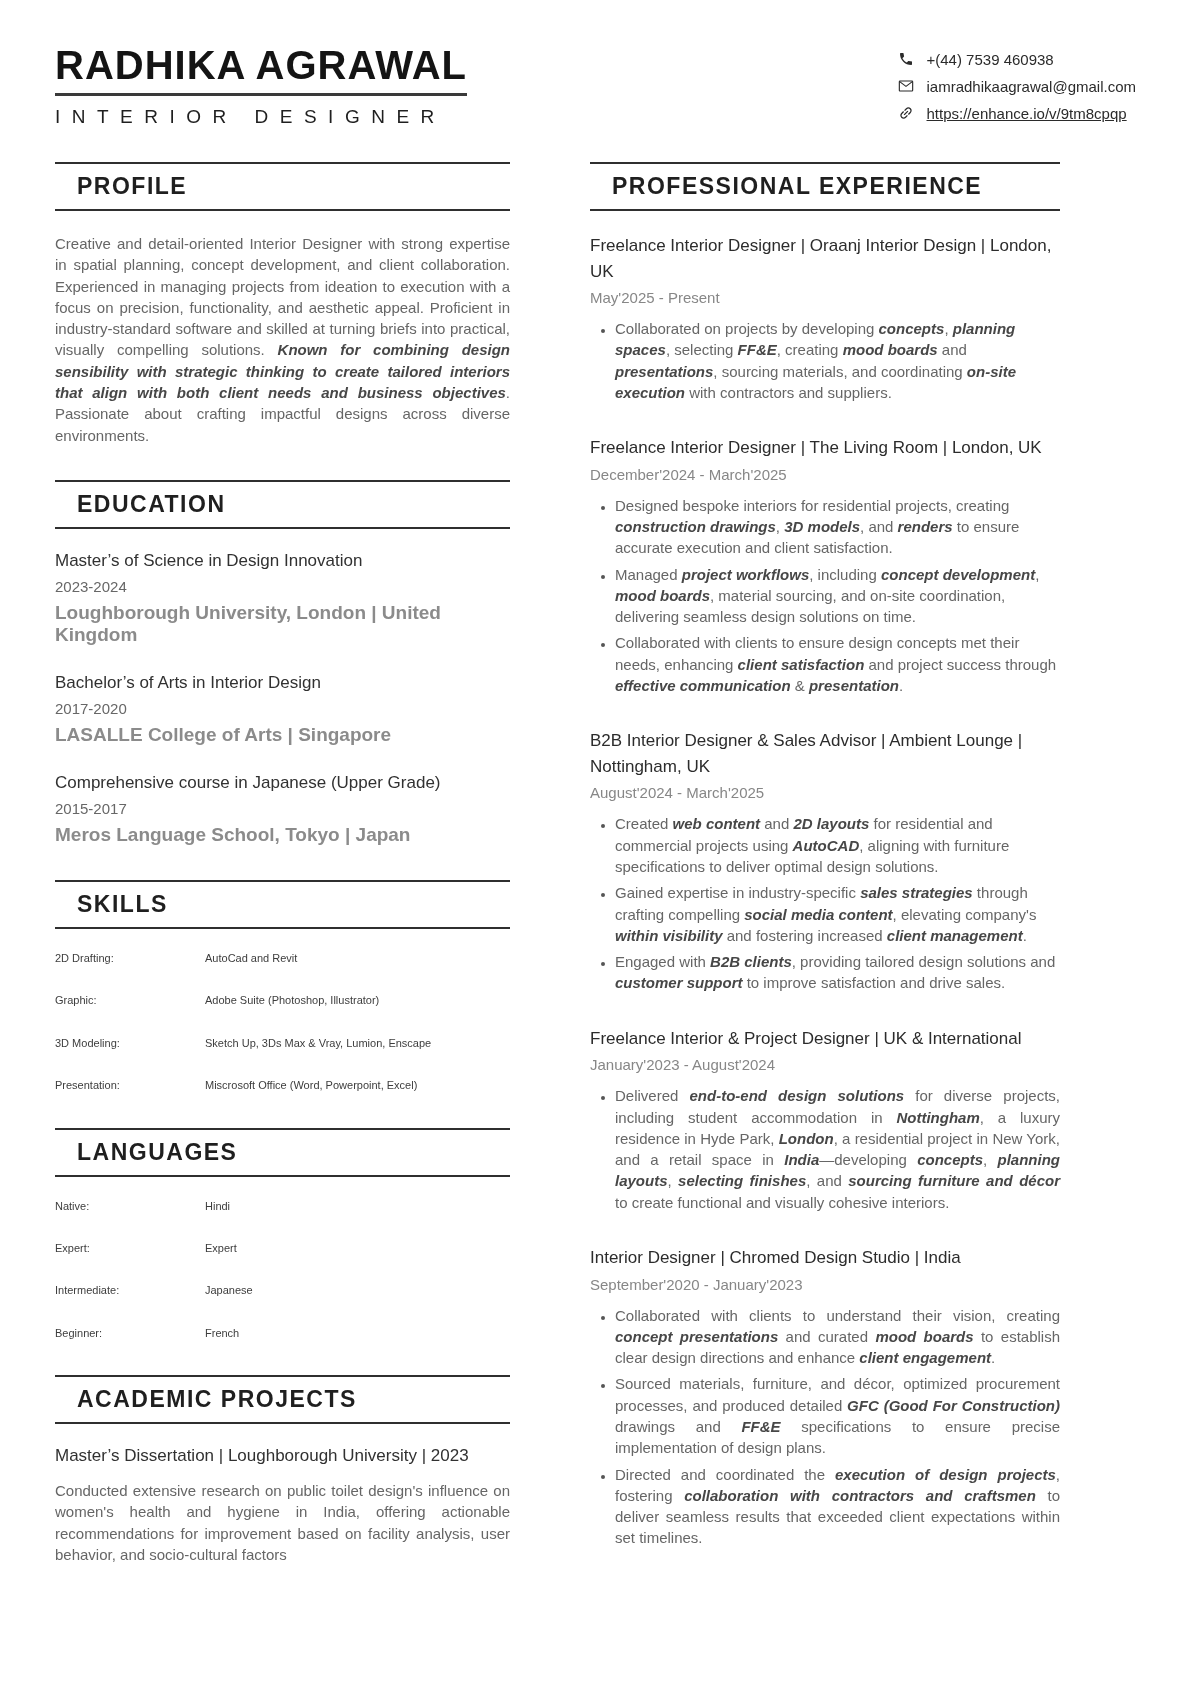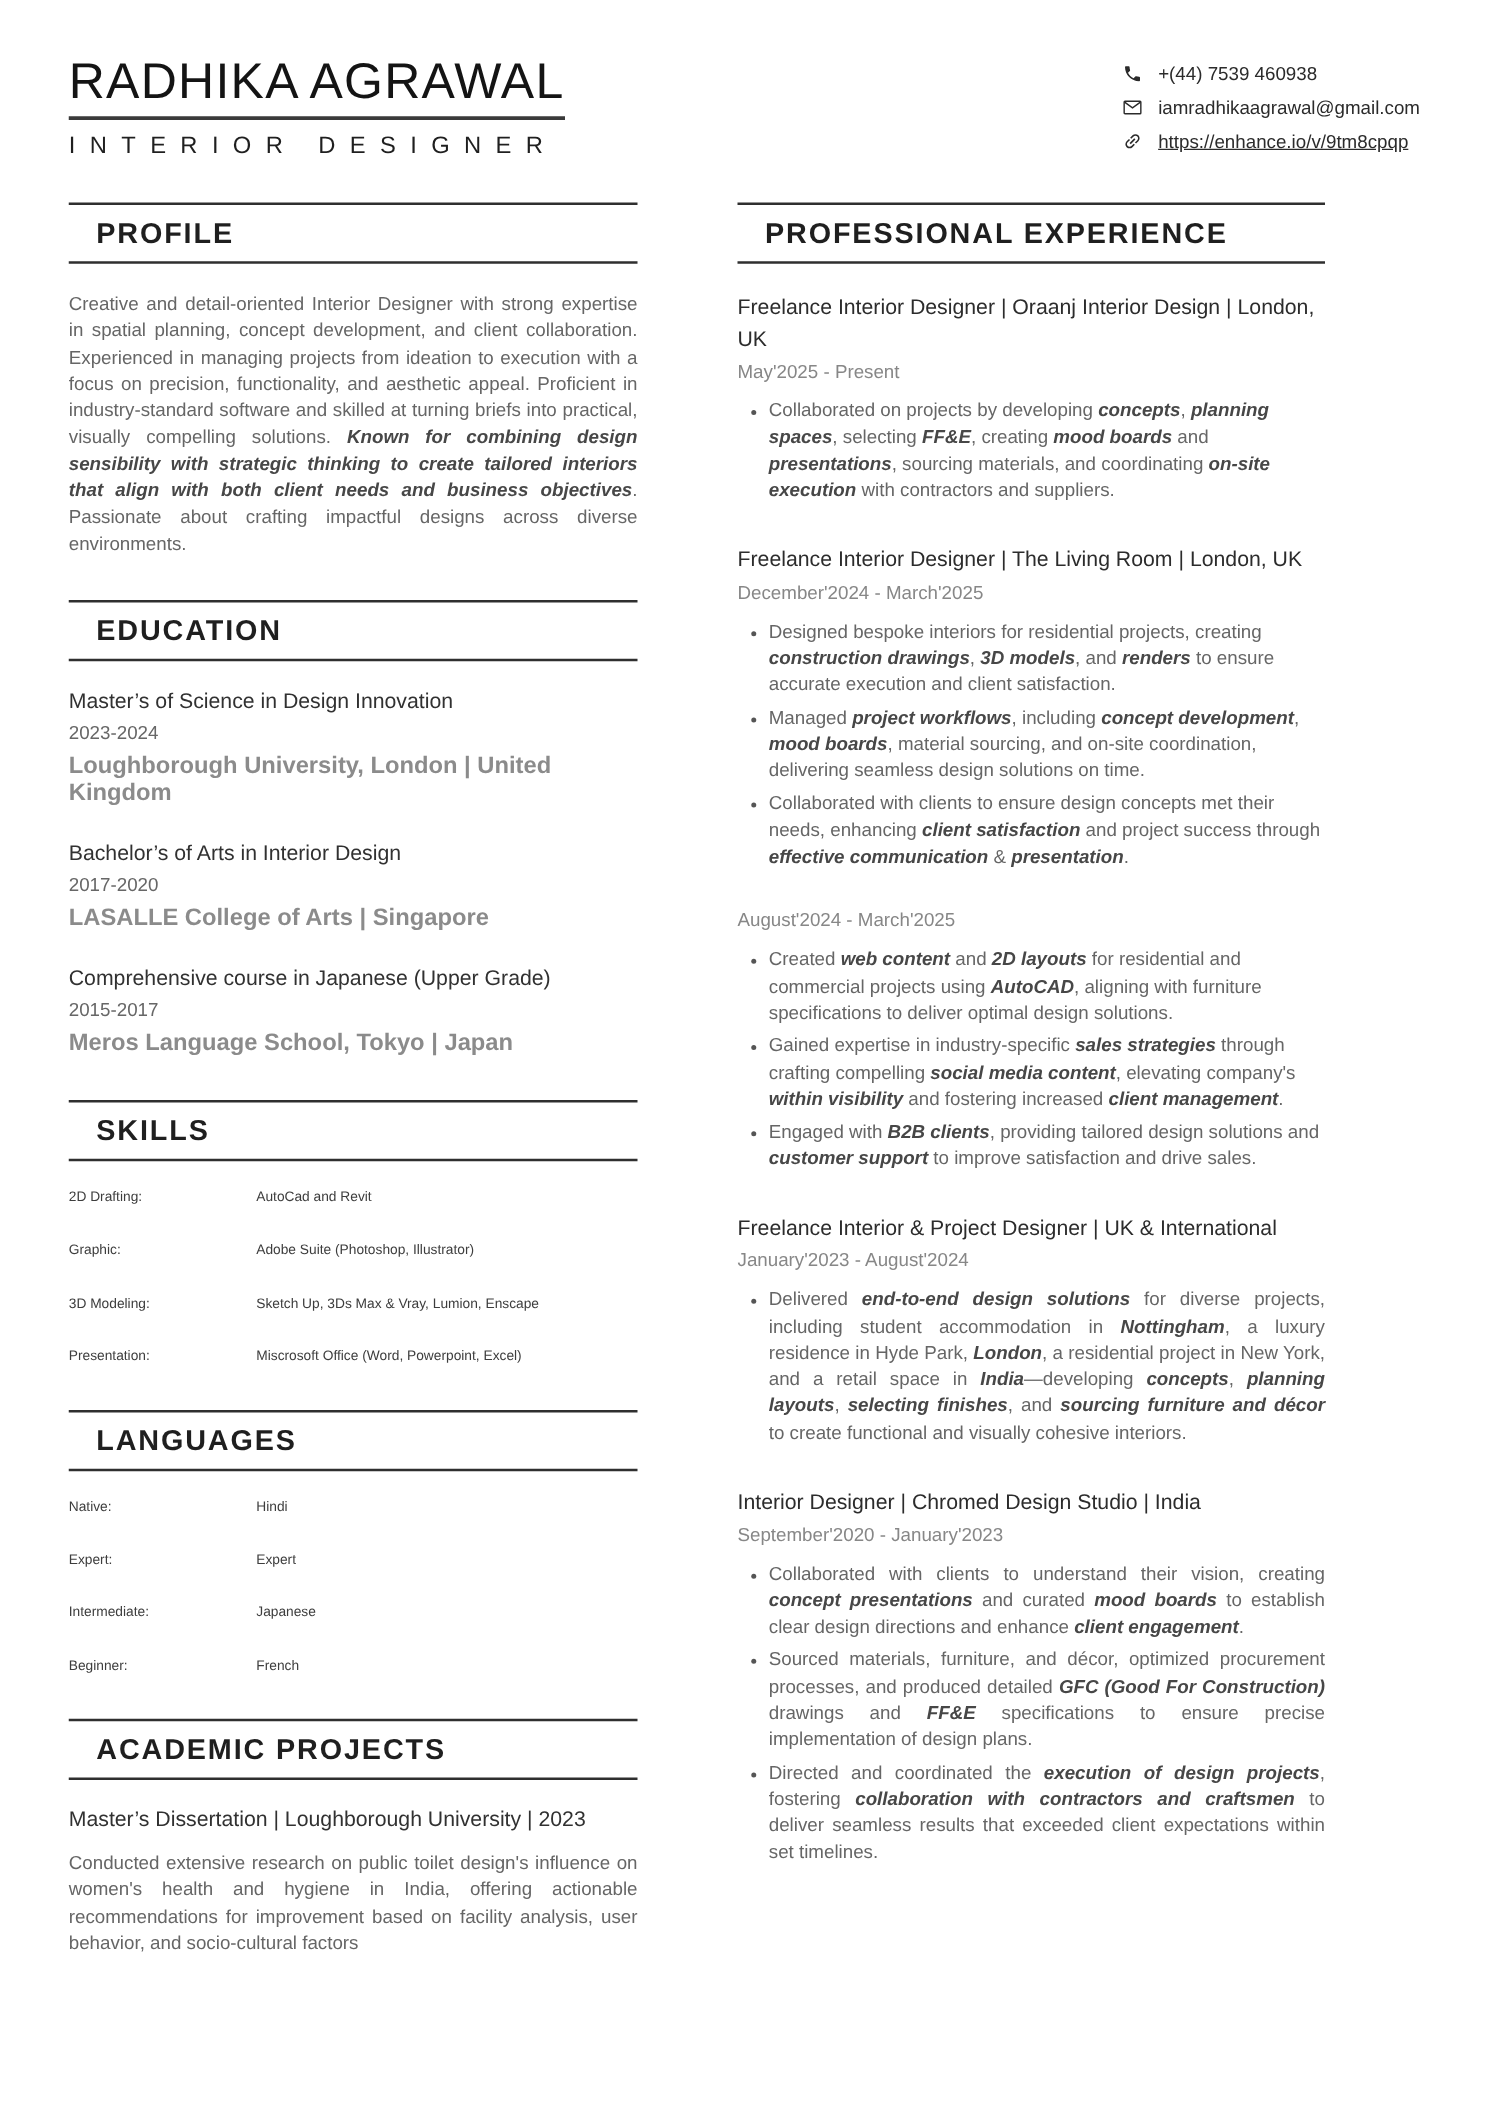--- a/index.html
+++ b/index.html
@@ -6,21 +6,21 @@
   html,body { background:#ffffff; }
   .page {
     position:relative; width:1191px; height:1684px; background:#fff;
     font-family:"Liberation Sans", sans-serif; color:#5f5f5f; overflow:hidden;
   }
 
   
   .top { position:absolute; top:44px; left:55px; right:55px; display:flex; justify-content:space-between; align-items:flex-start; }
   .identity { width:max-content; }
   .person-name {
-    font-size:40px; font-weight:400; letter-spacing:1px; color:#141414;
+    font-size:40px; font-weight:700; letter-spacing:1px; color:#141414;
     border-bottom:3px solid #3a3a3a; padding-bottom:7px; line-height:1.05;
   }
   .person-title { margin-top:10px; font-size:19px; font-weight:400; letter-spacing:11.5px; color:#1f1f1f; }
 
   .contact { display:flex; flex-direction:column; gap:9px; padding-top:6px; }
   .contact-row { display:flex; align-items:center; gap:12px; font-size:15px; color:#2b2b2b; }
   .cicon { width:18px; height:18px; flex:none; color:#2b2b2b; display:inline-flex; align-items:center; justify-content:center; }
   .cicon svg { width:16px; height:16px; }
   .plink { color:#2b2b2b; text-decoration:underline; cursor:pointer; }
 
@@ -230,20 +230,21 @@
 
                   <li class="rich"><span>Designed bespoke interiors for residential projects, creating </span><span class="b">construction drawings</span><span>, </span><span class="b">3D models</span><span>, and </span><span class="b">renders</span><span> to ensure accurate execution and client satisfaction.</span></li>
 
                   <li class="rich"><span>Managed </span><span class="b">project workflows</span><span>, including </span><span class="b">concept development</span><span>, </span><span class="b">mood boards</span><span>, material sourcing, and on-site coordination, delivering seamless design solutions on time.</span></li>
 
                   <li class="rich"><span>Collaborated with clients to ensure design concepts met their needs, enhancing </span><span class="b">client satisfaction</span><span> and project success through </span><span class="b">effective communication</span><span> &amp; </span><span class="b">presentation</span><span>.</span></li>
                 </ul>
             </div>
 
             <div class="job">
+              <div class="job-title">B2B Interior Designer &amp; Sales Advisor | Ambient Lounge | Nottingham, UK</div>
               <div class="job-dates">August'2024 - March'2025</div>
               <ul class="job-bullets">
 
                   <li class="rich"><span>Created </span><span class="b">web content</span><span> and </span><span class="b">2D layouts</span><span> for residential and commercial projects using </span><span class="b">AutoCAD</span><span>, aligning with furniture specifications to deliver optimal design solutions.</span></li>
 
                   <li class="rich"><span>Gained expertise in industry-specific </span><span class="b">sales strategies</span><span> through crafting compelling </span><span class="b">social media content</span><span>, elevating company's </span><span class="b">within visibility</span><span> and fostering increased </span><span class="b">client management</span><span>.</span></li>
 
                   <li class="rich"><span>Engaged with </span><span class="b">B2B clients</span><span>, providing tailored design solutions and </span><span class="b">customer support</span><span> to improve satisfaction and drive sales.</span></li>
                 </ul>
             </div>

